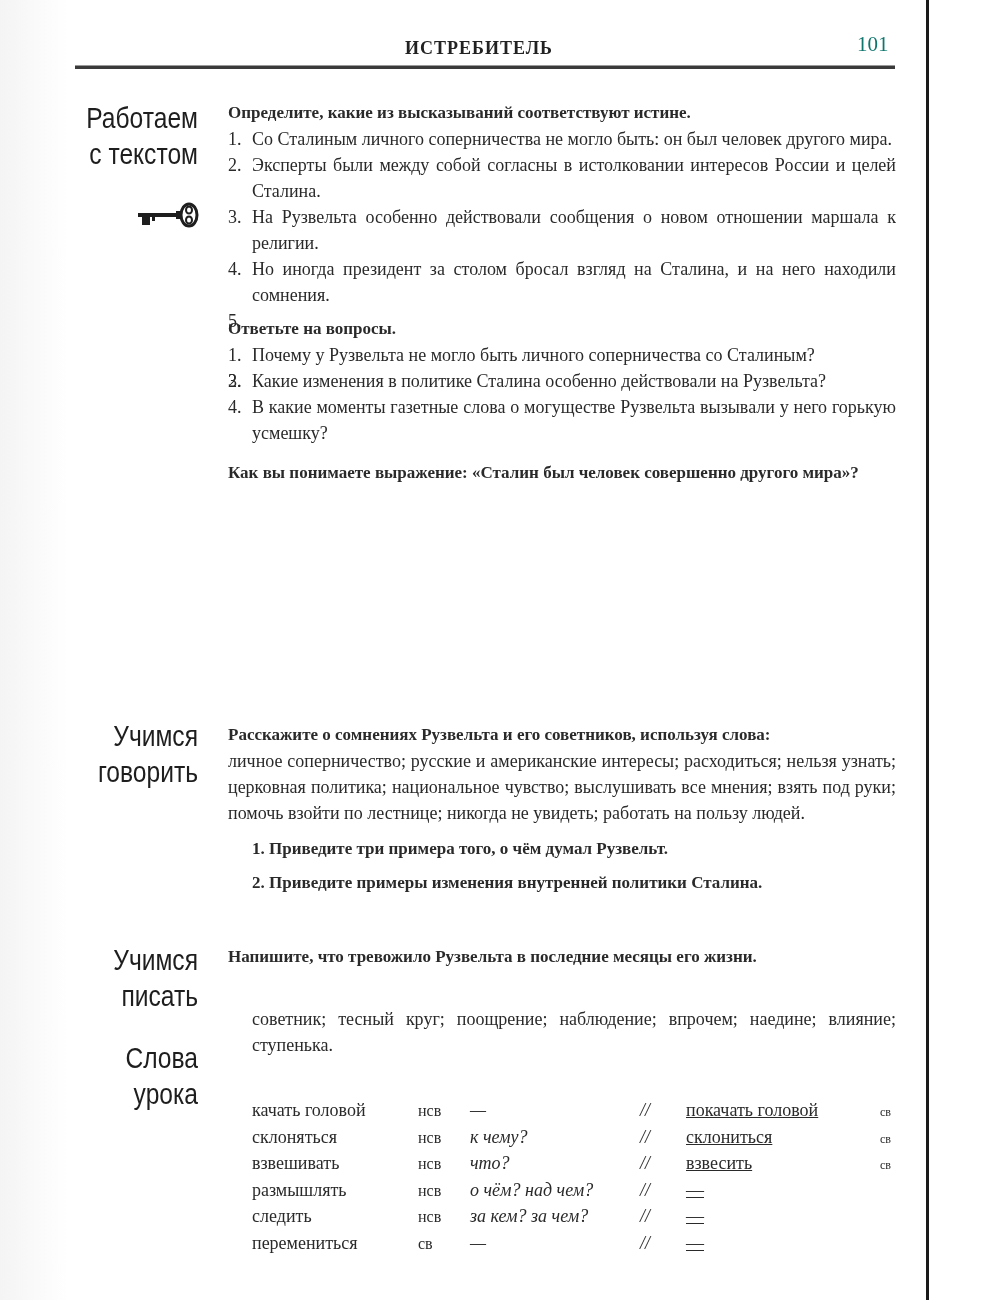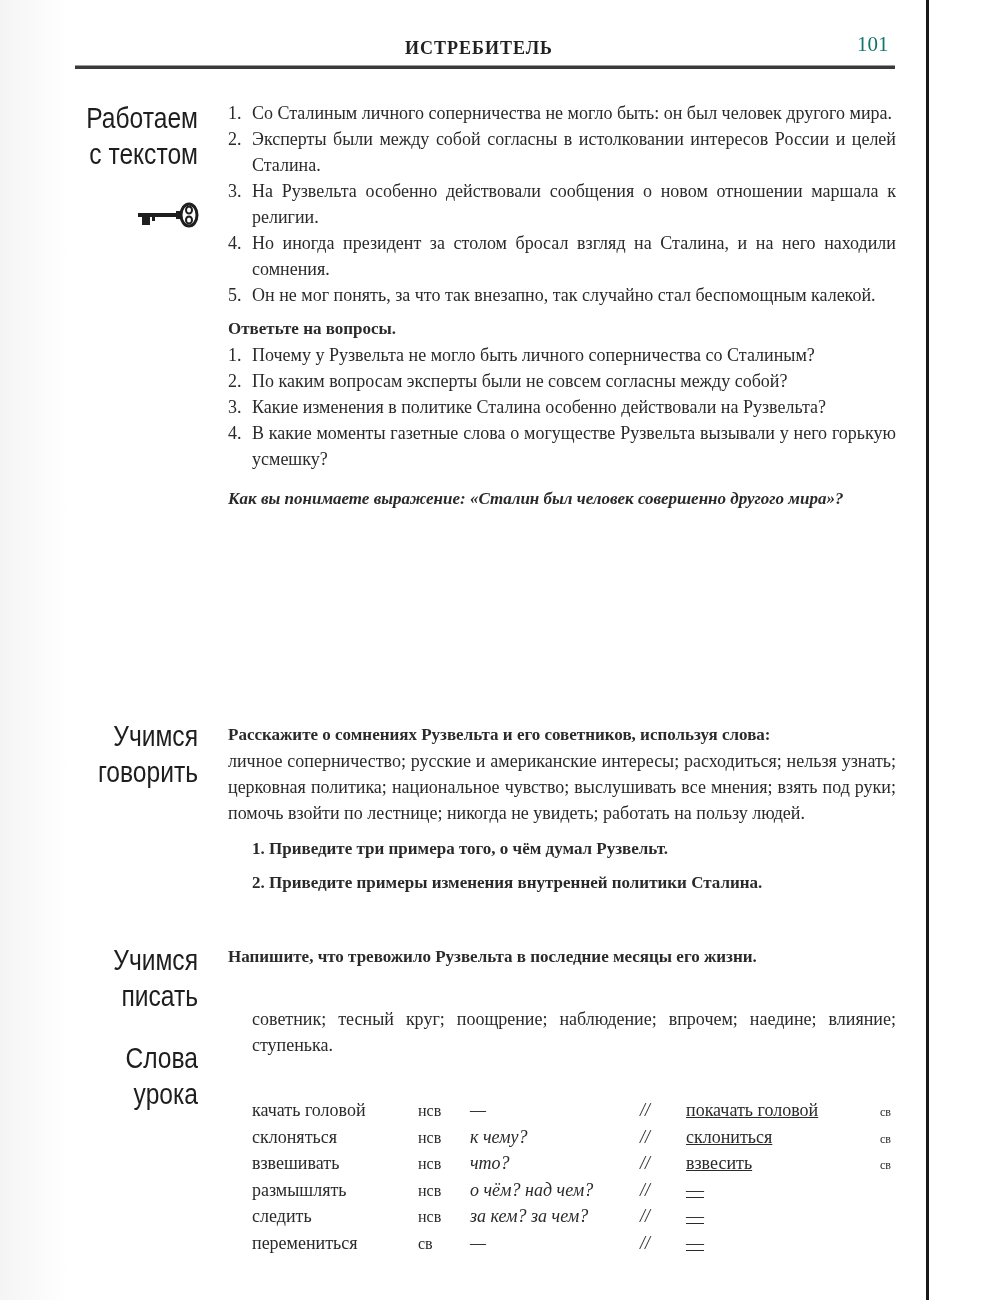--- a/index.html
+++ b/index.html
@@ -51,35 +51,36 @@
   <rect x="2" y="13" width="40" height="4" fill="#1e1e1e"></rect>
   <rect x="6" y="15" width="8" height="10" fill="#1e1e1e"></rect>
   <rect x="16" y="15" width="3" height="6" fill="#1e1e1e"></rect>
   <rect x="40" y="11" width="6" height="8" fill="#1e1e1e"></rect>
   <ellipse cx="53" cy="15" rx="8" ry="11" fill="none" stroke="#1e1e1e" stroke-width="3"></ellipse>
   <ellipse cx="53" cy="10" rx="3" ry="3.5" fill="none" stroke="#1e1e1e" stroke-width="2"></ellipse>
   <ellipse cx="53" cy="20" rx="3" ry="3.5" fill="none" stroke="#1e1e1e" stroke-width="2"></ellipse>
 </svg>
 
 <div class="col" style="top:100px;">
+  <div class="task">Определите, какие из высказываний соответствуют истине.</div>
   <ul class="list justify">
     <li><span class="num">1.</span><span>Со Сталиным личного соперничества не могло быть: он был человек другого мира.</span></li>
     <li><span class="num">2.</span><span>Эксперты были между собой согласны в истолковании интересов России и целей Сталина.</span></li>
     <li><span class="num">3.</span><span>На Рузвельта особенно действовали сообщения о новом отношении маршала к религии.</span></li>
     <li><span class="num">4.</span><span>Но иногда президент за столом бросал взгляд на Сталина, и на него находили сомнения.</span></li>
-    <li><span class="num">5.</span><span>Он не мог понять, за что так внезапно, так случайно стал беспомощным калекой.</span></li>
+    <li><span class="num">5.</span></li>
   </ul>
   <div class="task" style="margin-top:8px;">Ответьте на вопросы.</div>
   <ul class="list justify">
     <li><span class="num">1.</span><span>Почему у Рузвельта не могло быть личного соперничества со Сталиным?</span></li>
-    <li><span class="num">2.</span><span>По каким вопросам эксперты были не совсем согласны между собой?</span></li>
+    <li><span class="num">2.</span></li>
     <li><span class="num">3.</span><span>Какие изменения в политике Сталина особенно действовали на Рузвельта?</span></li>
     <li><span class="num">4.</span><span>В какие моменты газетные слова о могуществе Рузвельта вызывали у него горькую усмешку?</span></li>
   </ul>
-  <div class="task justify" style="margin-top:14px;font-style:italic;">Как вы понимаете выражение: «Сталин был человек совершенно другого мира»?</div>
+  <div class="task justify" style="margin-top:14px;">Как вы понимаете выражение: «Сталин был человек совершенно другого мира»?</div>
 </div>
 
 <div class="side-label" style="left:48px; top:718px;">
   <div>Учимся</div>
   <div>говорить</div>
 </div>
 <div class="col" style="top:722px;">
   <div class="task">Расскажите о сомнениях Рузвельта и его советников, используя слова:</div>
   <div class="justify">личное соперничество; русские и американские интересы; расходиться; нельзя узнать; церковная политика; национальное чувство; выслушивать все мнения; взять под руки; помочь взойти по лестнице; никогда не увидеть; работать на пользу людей.</div>
   <div class="task" style="margin-top:10px; padding-left:24px;"><span>1.</span> <span>Приведите три примера того, о чём думал Рузвельт.</span></div>

